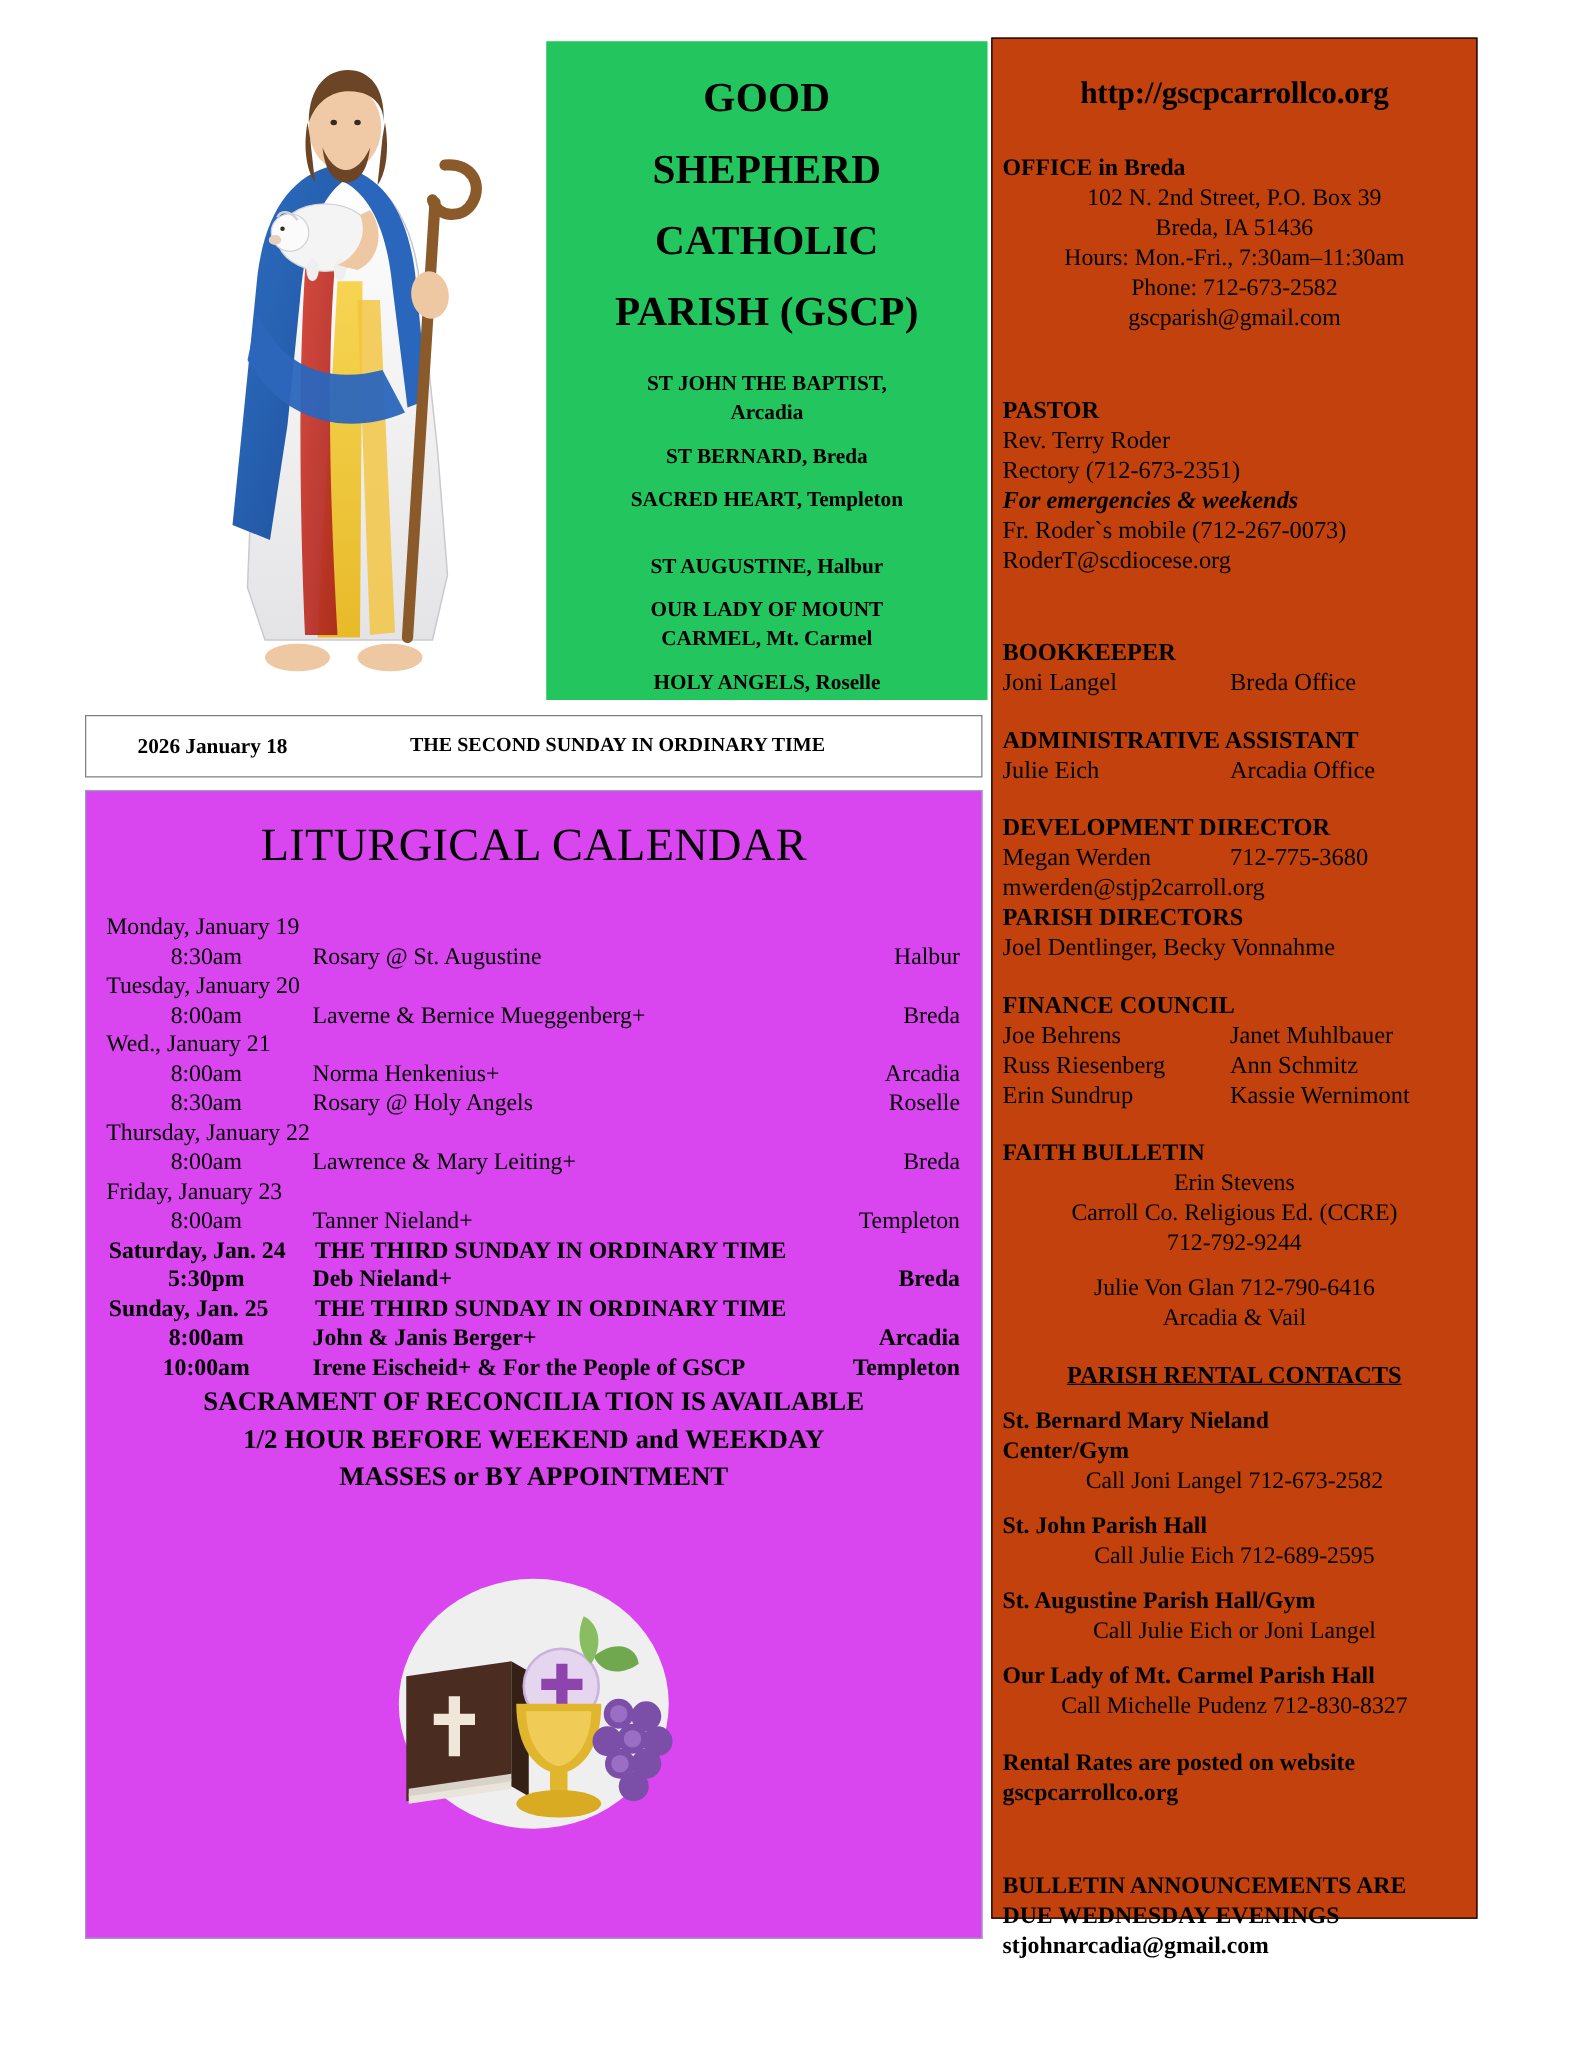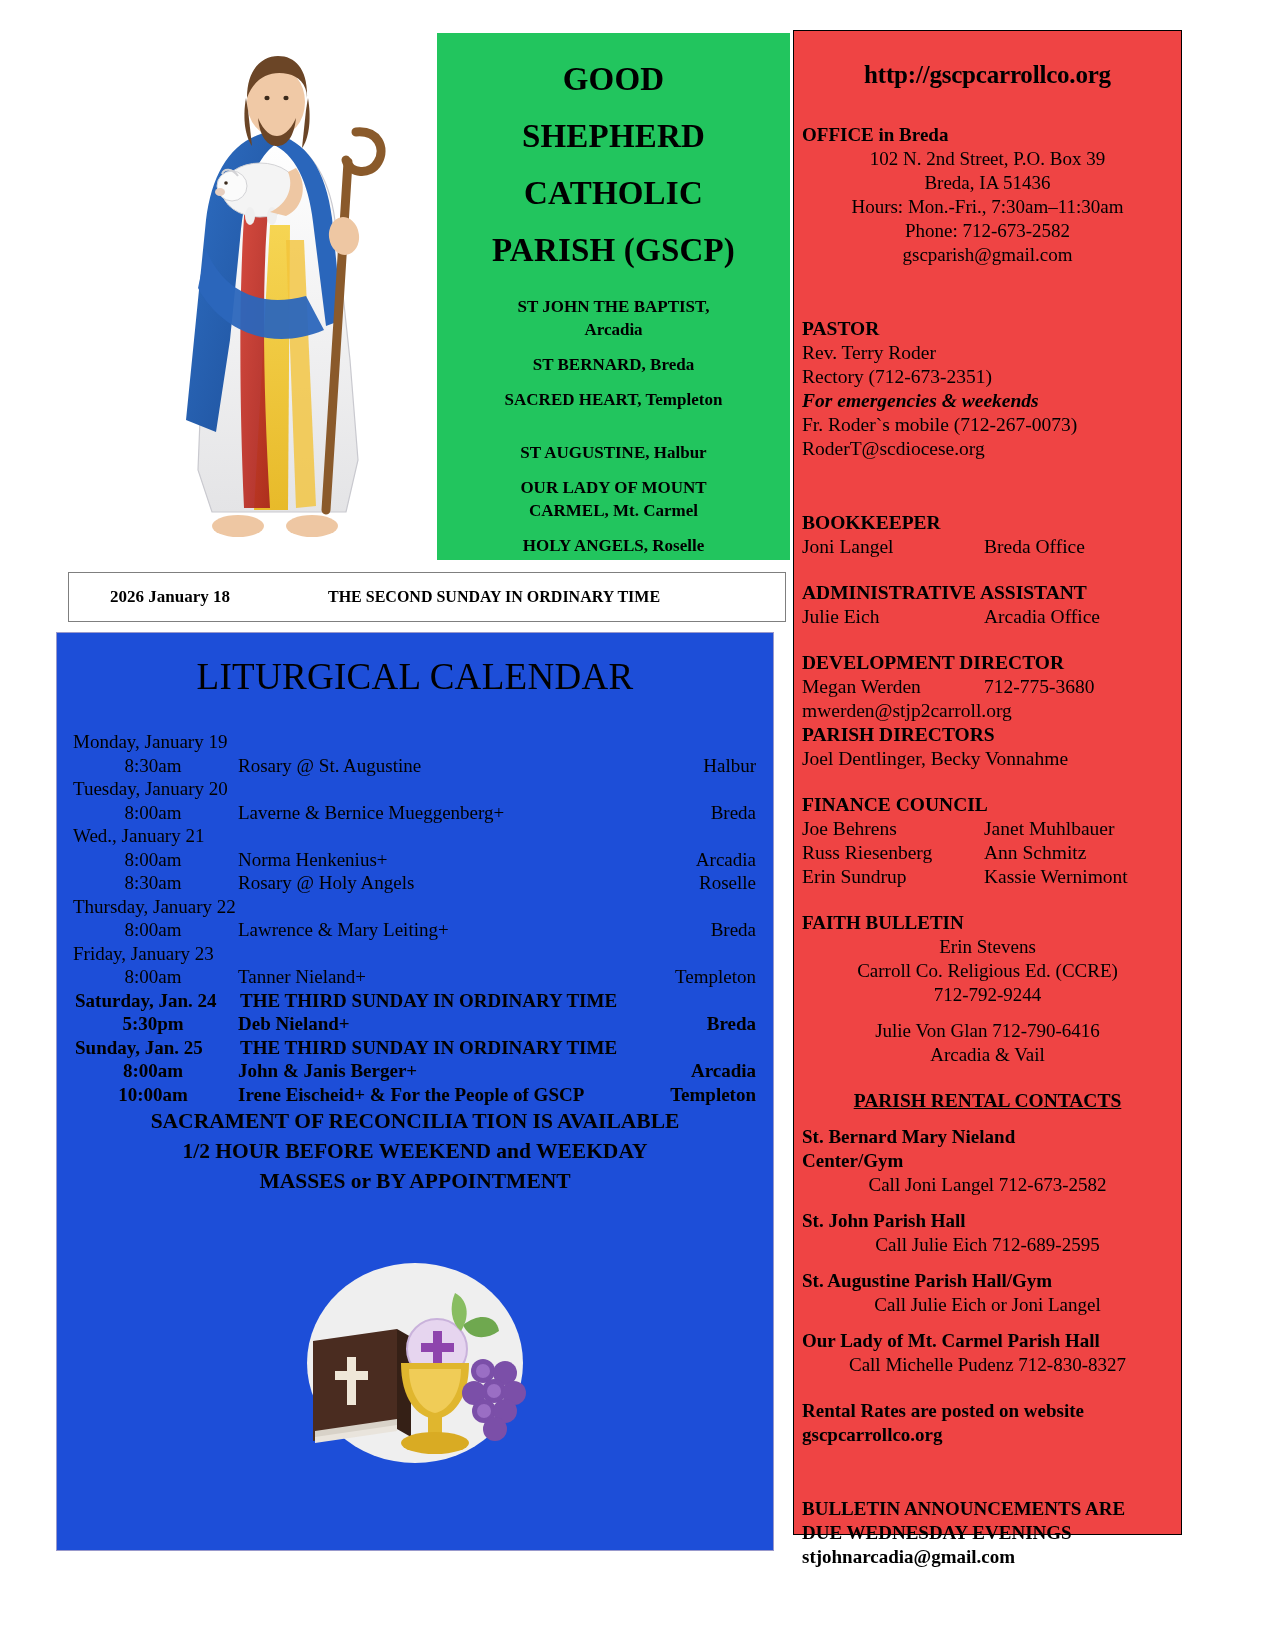--- a/index.html
+++ b/index.html
@@ -90,27 +90,27 @@
   #sunday-title {
     font-weight: bold;
     font-size: 16px;
     margin-left: 98px;
     white-space: nowrap;
   }
 
   
   #calendar-panel {
     position: absolute;
-    left: 56px;
+    left: 68px;
     top: 632px;
     width: 718px;
     height: 919px;
     border: 1px solid #9999cc;
     box-sizing: border-box;
-    background: #1d4ed8;
+    background: #d946ef;
   }
   #calendar-heading {
     text-align: center;
     font-size: 37px;
     margin-top: 22px;
     letter-spacing: 0.3px;
   }
   #calendar-list {
     margin-top: 32px;
     padding: 0 14px 0 16px;
@@ -170,21 +170,21 @@
 
   
   #right-column {
     position: absolute;
     left: 793px;
     top: 30px;
     width: 389px;
     height: 1505px;
     border: 1px solid #000;
     box-sizing: border-box;
-    background: #ef4444;
+    background: #c2410c;
     padding: 0 8px;
   }
   #website-url {
     text-align: center;
     font-weight: bold;
     font-size: 25px;
     margin-top: 30px;
     letter-spacing: -0.2px;
   }
   .rc-head-center {

